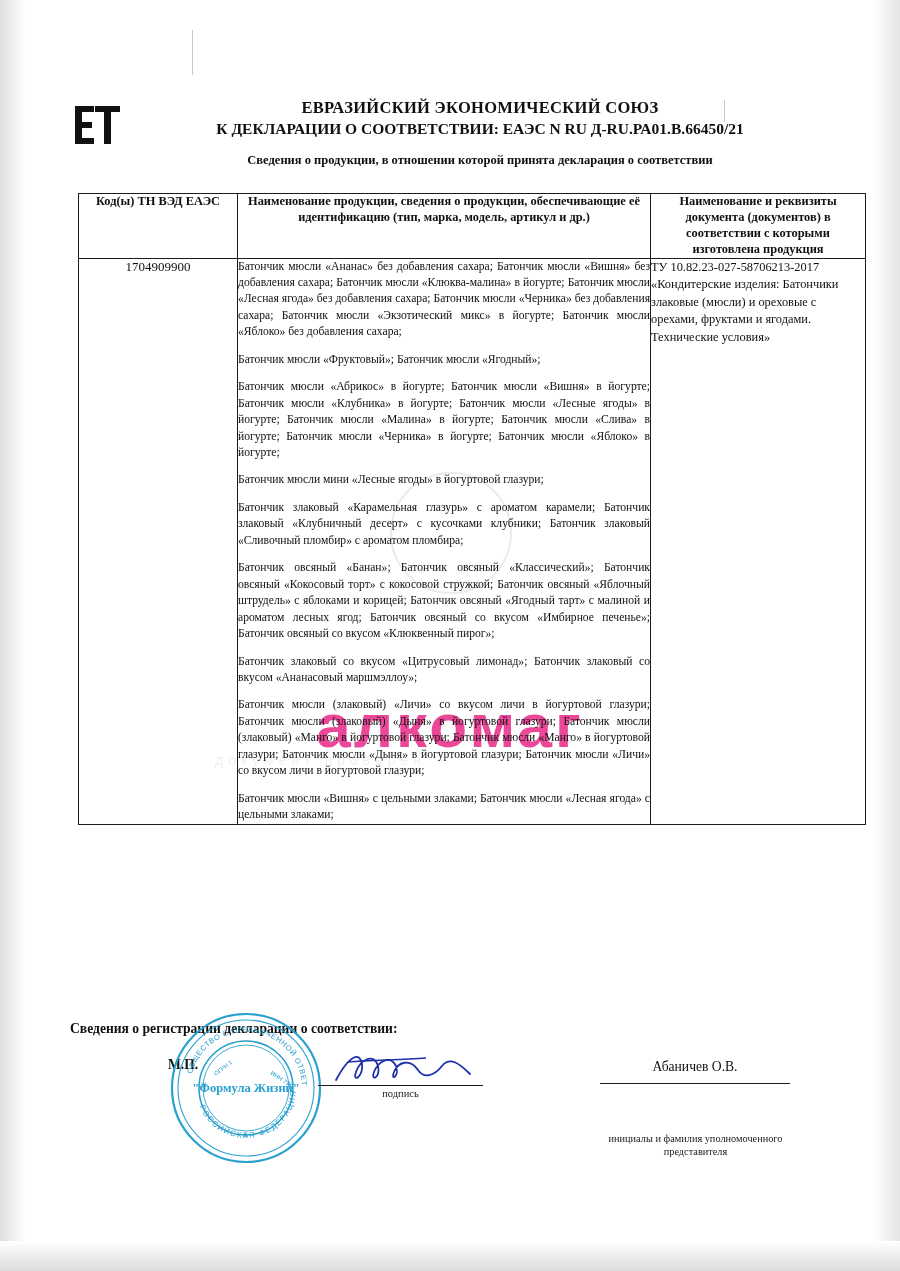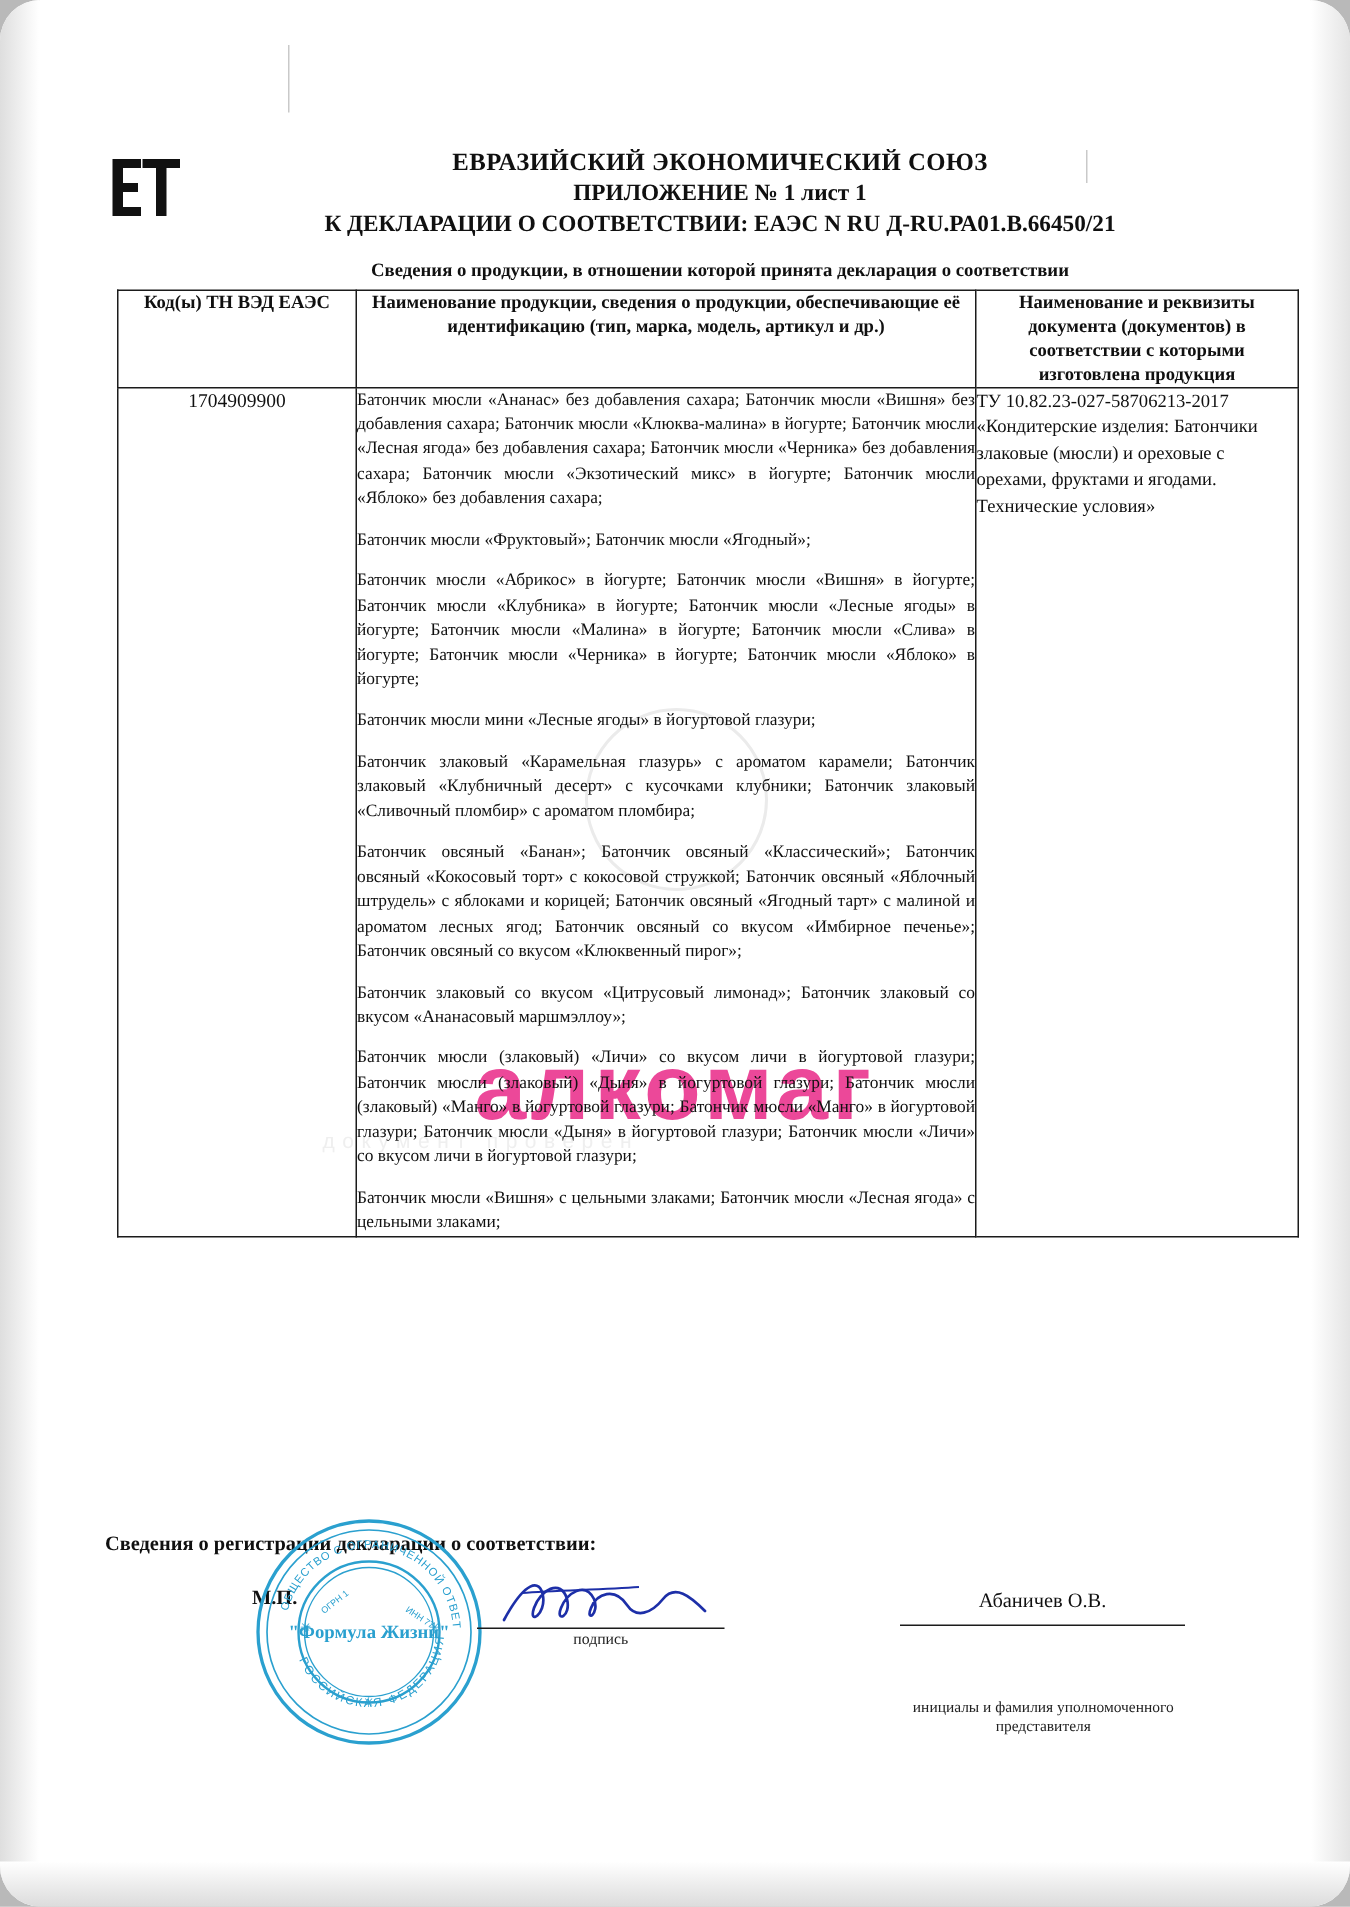--- a/index.html
+++ b/index.html
@@ -9,21 +9,20 @@
   }
   .page {
     position: relative;
     width: 900px;
     height: 1271px;
     background: #ffffff;
     overflow: hidden;
     font-family: "Liberation Serif", serif;
     color: #101010;
     box-sizing: border-box;
-    border-radius: 27px;
   }
   
   .scan-edge-left {
     position: absolute;
     left: 0; top: 0;
     width: 26px; height: 1271px;
     background: linear-gradient(to right, #dedede, #ffffff);
     pointer-events: none;
   }
   .scan-edge-right {
@@ -256,21 +255,20 @@
   <div class="eac-mark">
     <svg viewBox="0 0 52 42" width="52" height="42" aria-hidden="true">
       <path d="M3 2 L3 40 L22 40 L22 34 L10 34 L10 24 L20 24 L20 18 L10 18 L10 8 L22 8 L22 2 Z" fill="#111"></path>
       <path d="M24 2 L24 8 L33 8 L33 40 L40 40 L40 8 L49 8 L49 2 Z" fill="#111" transform="translate(-1,0)"></path>
       <path d="M27 40 L34 24 L41 40 L34.5 40 L34 38 L33.5 40 Z" fill="#111" opacity="0"></path>
     </svg>
   </div>
 
   <div class="header-block">
     <div class="hdr-line1">ЕВРАЗИЙСКИЙ ЭКОНОМИЧЕСКИЙ СОЮЗ</div>
-    <div class="hdr-line2">ПРИЛОЖЕНИЕ № 1 лист 1</div>
     <div class="hdr-line3">К ДЕКЛАРАЦИИ О СООТВЕТСТВИИ: ЕАЭС N RU Д-RU.РА01.В.66450/21</div>
     <div class="hdr-sub">Сведения о продукции, в отношении которой принята декларация о соответствии</div>
   </div>
 
   <div class="wm-circle"></div>
   <div class="wm-text">алкомаг</div>
   <div class="wm-sub">документ проверен</div>
 
   <table class="doc-table">
     <thead>

